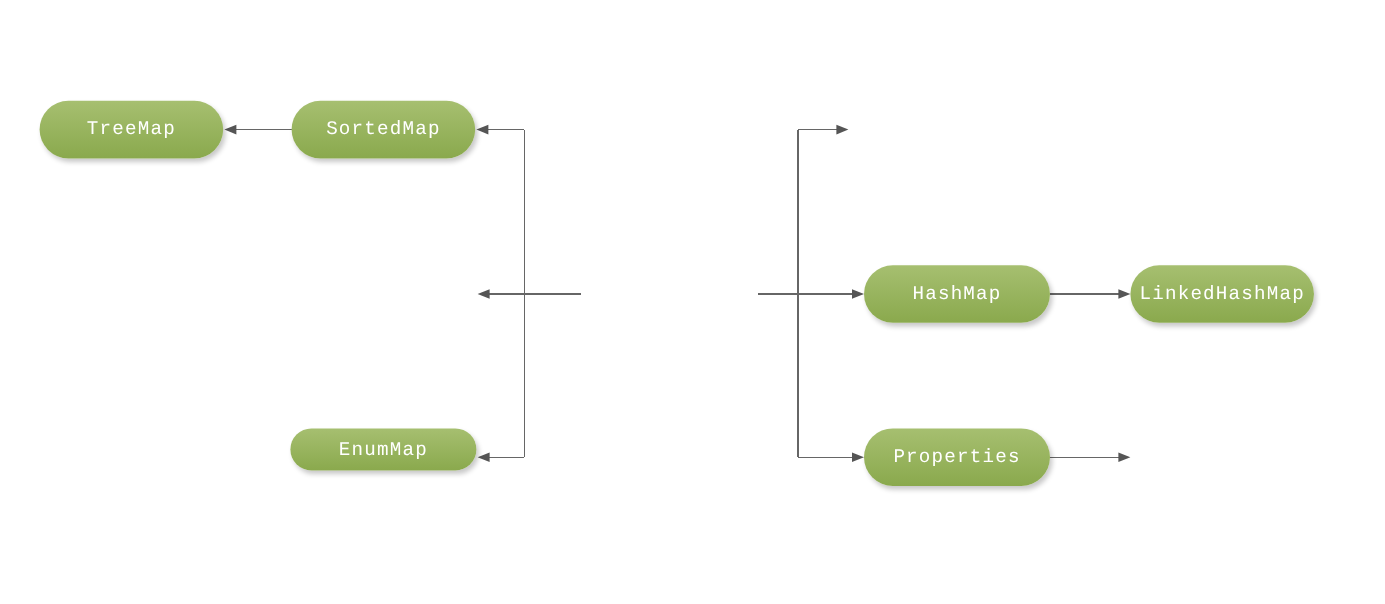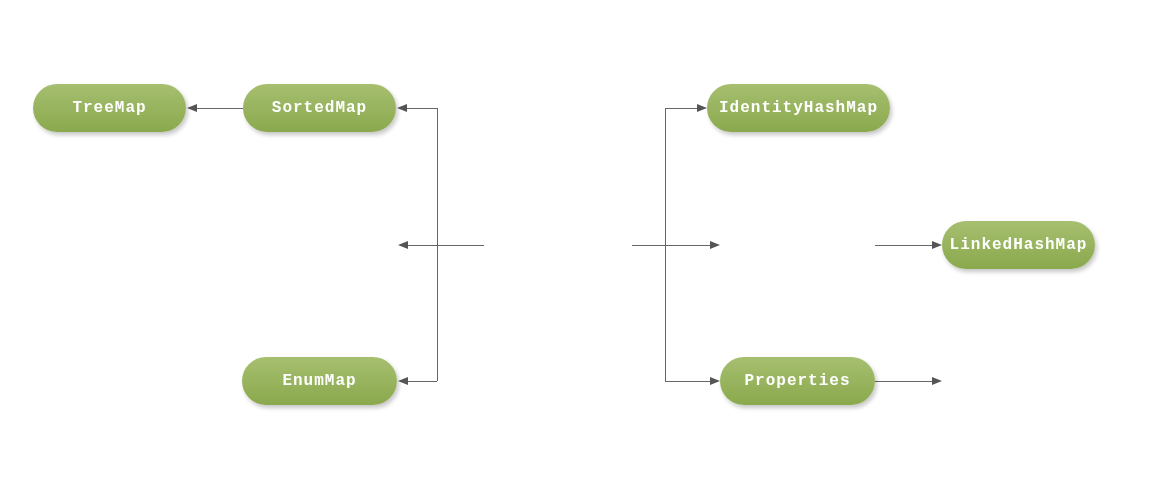--- a/index.html
+++ b/index.html
@@ -24,21 +24,21 @@
     width: 1154px;
     height: 503px;
     pointer-events: none;
   }
   .node {
     position: absolute;
     display: flex;
     align-items: center;
     justify-content: center;
     color: #ffffff;
-    font-weight: bold;
+    font-weight: normal;
     font-size: 16px;
     letter-spacing: 1px;
     box-shadow: 2px 3px 4px rgba(0,0,0,0.22);
     white-space: nowrap;
     cursor: default;
   }
   .pill {
     border-radius: 24px;
     background: linear-gradient(180deg, #a6bf70 0%, #8aa94d 100%);
   }
@@ -47,21 +47,21 @@
     background: linear-gradient(180deg, #4aa9c1 0%, #3a92ab 100%);
   }
   
   #n-treemap        { left: 33px;  top: 84px;  width: 153px; height: 48px; }
   #n-sortedmap      { left: 243px; top: 84px;  width: 153px; height: 48px; }
   #n-identityhashmap{ left: 707px; top: 84px;  width: 183px; height: 48px; }
   #n-weakhashmap    { left: 243px; top: 221px; width: 154px; height: 48px; }
   #n-map            { left: 484px; top: 210px; width: 148px; height: 70px; }
   #n-hashmap        { left: 720px; top: 221px; width: 155px; height: 48px; }
   #n-linkedhashmap  { left: 942px; top: 221px; width: 153px; height: 48px; }
-  #n-enummap        { left: 242px; top: 357px; width: 155px; height: 48px; }
+  #n-enummap        { left: 242px; top: 357px; width: 155px; height: 35px; }
   #n-hashtable      { left: 720px; top: 357px; width: 155px; height: 48px; }
   #n-properties     { left: 942px; top: 357px; width: 153px; height: 48px; }
 </style>
 </head>
 <body>
 
 <div class="canvas">
 
   <svg class="connectors" width="1154" height="503" viewBox="0 0 1154 503" xmlns="http://www.w3.org/2000/svg">
     <g stroke="#666666" stroke-width="1" shape-rendering="crispEdges">
@@ -93,26 +93,26 @@
   </svg>
 
   <div class="node pill" id="n-treemap">
     <span>TreeMap</span>
   </div>
 
   <div class="node pill" id="n-sortedmap">
     <span>SortedMap</span>
   </div>
 
-  <div class="node pill" id="n-identityhashmap">
-    <span>IdentityHashMap</span>
-  </div>
 
 
 
+  <div class="node pill" id="n-hashmap">
+    <span>HashMap</span>
+  </div>
 
   <div class="node pill" id="n-linkedhashmap">
     <span>LinkedHashMap</span>
   </div>
 
   <div class="node pill" id="n-enummap">
     <span>EnumMap</span>
   </div>
 
   <div class="node pill" id="n-hashtable">

